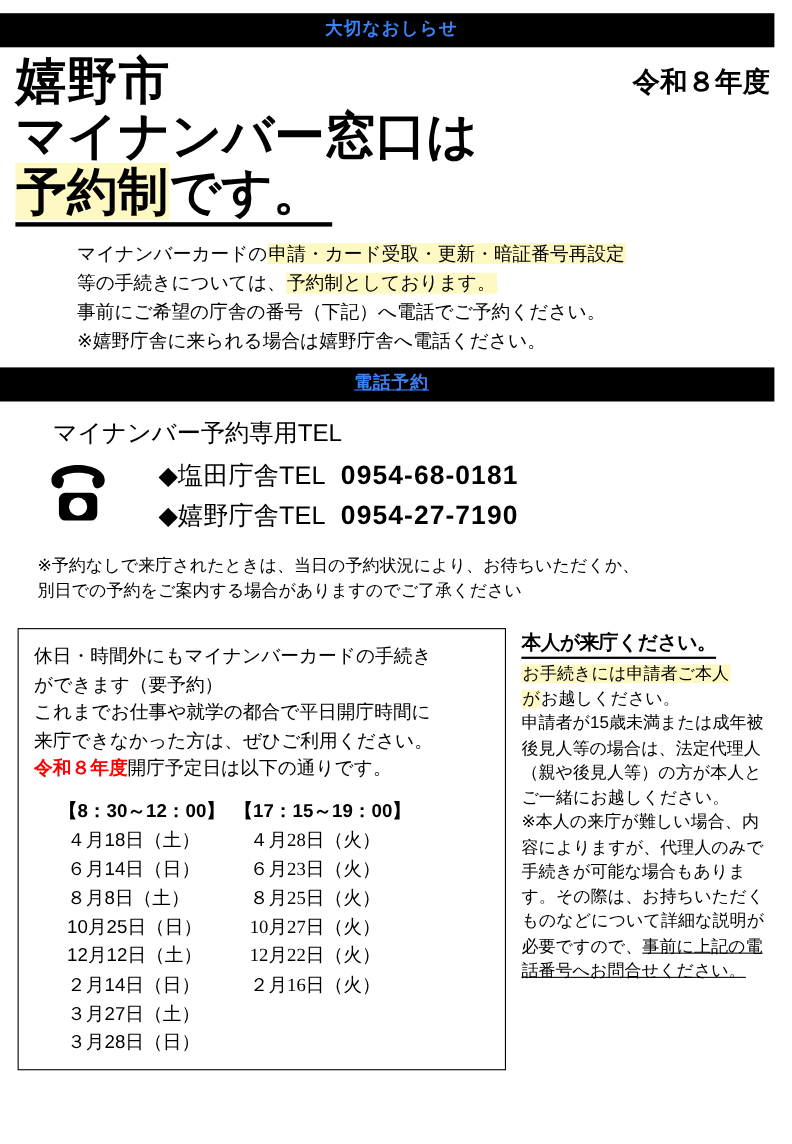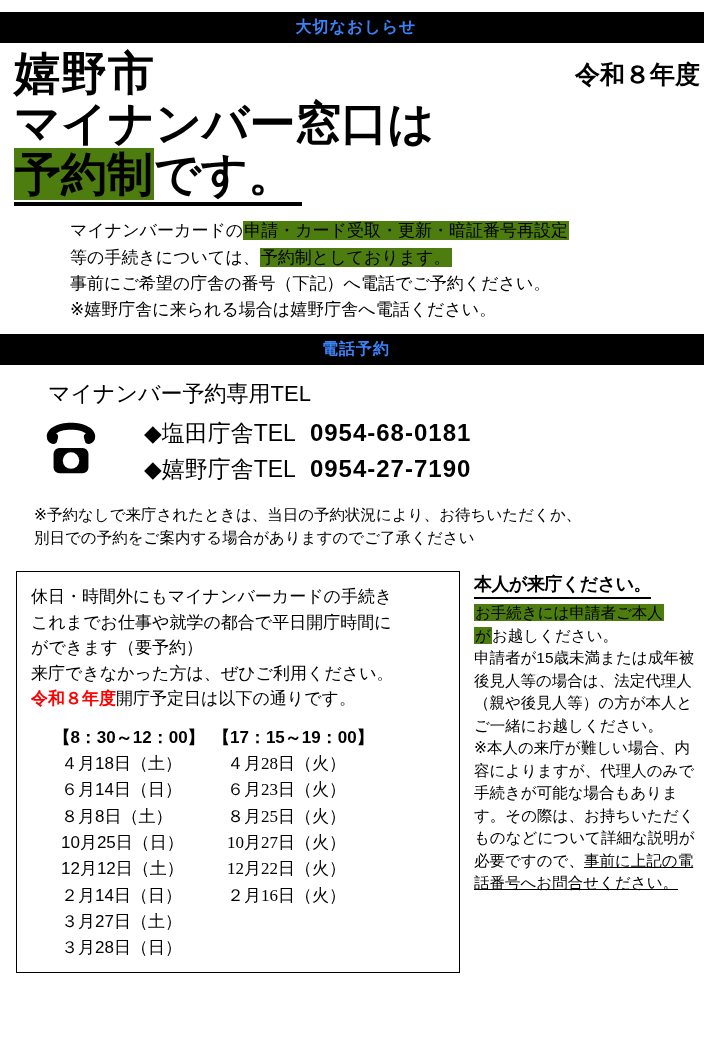--- a/index.html
+++ b/index.html
@@ -29,21 +29,21 @@
     background: #000000;
     color: #3b82f6;
     font-weight: bold;
     font-size: 16px;
     line-height: 1;
     padding: 7px 10px 8px 18px;
     letter-spacing: 1px;
     text-align: center;
   }
   .bar-notice { margin: 12px 0 0 0; width: 704px; }
-  .bar-tel    { margin: 10px 0 0 0; width: 704px; }
+  .bar-tel    { margin: 10px 0 0 0; width: 704px; text-decoration: underline; }
 
   
   .headline {
     padding: 6px 12px 0 14px;
     position: relative;
   }
   .hl-row1 {
     display: flex;
     align-items: flex-end;
     justify-content: space-between;
@@ -72,21 +72,21 @@
     font-size: 46px;
     font-weight: bold;
     line-height: 1.15;
     margin-top: -2px;
     display: inline-block;
     border-bottom: 4px solid #000;
     padding-bottom: 2px;
     padding-right: 8px;
   }
   .mark {
-    background: #4d7c0f;
+    background: #fef9c3;
     padding: 0 1px;
   }
 
   
   .intro {
     font-size: 17px;
     line-height: 1.55;
     padding: 12px 14px 0 70px;
     letter-spacing: 0px;
   }
@@ -243,22 +243,22 @@
     <div class="tel-note">
       <div>※予約なしで来庁されたときは、当日の予約状況により、お待ちいただくか、</div>
       <div>別日での予約をご案内する場合がありますのでご了承ください</div>
     </div>
   </div>
 
   <div class="bottom">
 
     <div class="box-left">
       <div class="bl-line">休日・時間外にもマイナンバーカードの手続き</div>
+      <div class="bl-line">ができます（要予約）</div>
       <div class="bl-line">これまでお仕事や就学の都合で平日開庁時間に</div>
-      <div class="bl-line">ができます（要予約）</div>
       <div class="bl-line">来庁できなかった方は、ぜひご利用ください。</div>
       <div class="bl-line"><span class="bl-red">令和８年度</span><span>開庁予定日は以下の通りです。</span></div>
 
       <div class="sched-head">
         <span>【8：30～12：00】</span>
         <span>【17：15～19：00】</span>
       </div>
 
       <div class="sched-body">
         <div class="sched-row">

